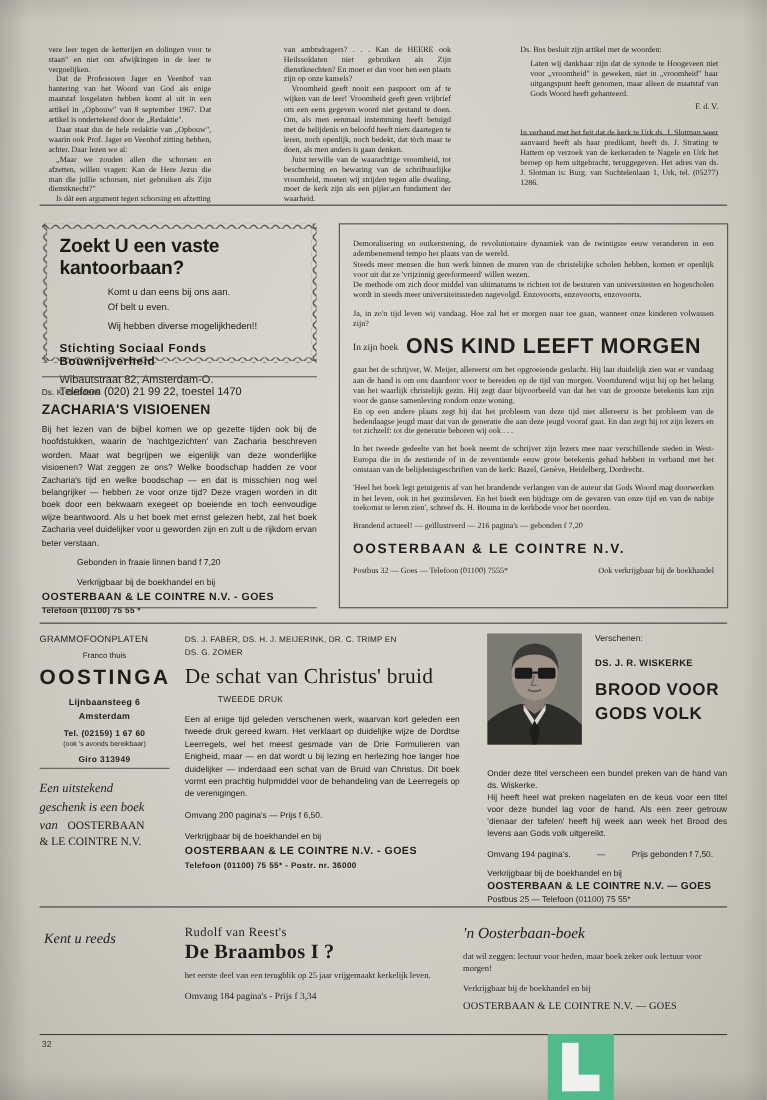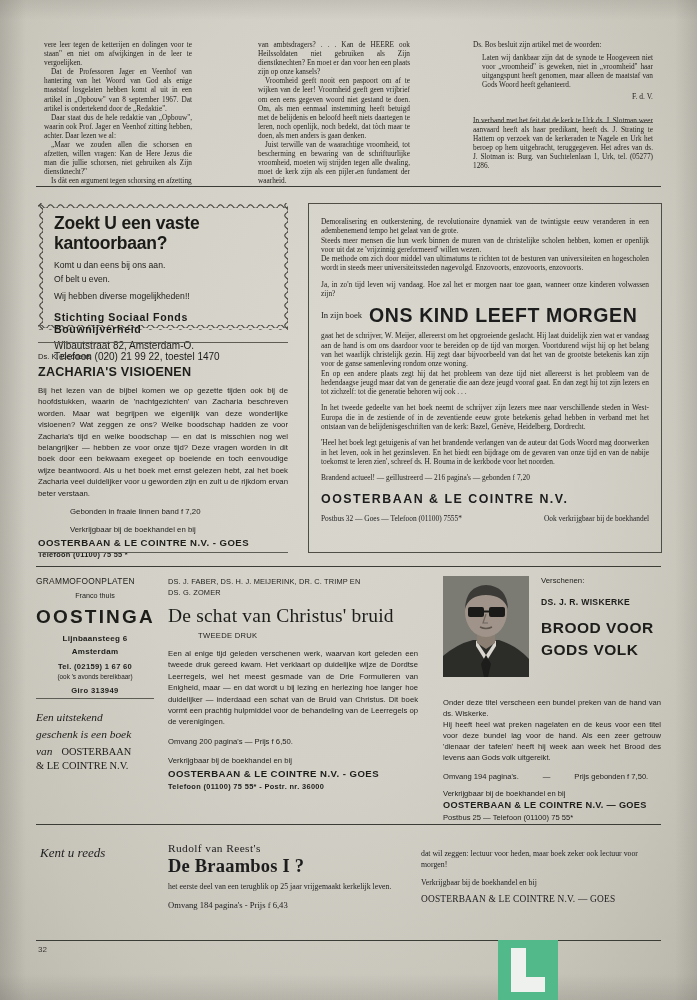--- a/index.html
+++ b/index.html
@@ -40,21 +40,21 @@
   .sig{text-align:right;margin-top:3px;font-size:7.5px;}
 
   .rule{position:absolute;background:#4a4a44;height:1px;}
   .rule.thin{height:1px;background:#5d5d56;}
   .rule.med{height:1.4px;background:#3c3c36;}
   .adA{
     font-family:"Liberation Sans", sans-serif;
     color:#1b1b18;
   }
   .adA .h1{font-size:17.5px;font-weight:bold;letter-spacing:-.2px;line-height:20px;}
-  .adA .l{font-size:8.6px;line-height:13.6px;}
+  .adA .l{font-size:8.6px;line-height:13.6px;margin-left:44px;}
   .adA .b{font-size:10.6px;font-weight:bold;letter-spacing:.6px;}
   .adA .c{font-size:10px;line-height:11.5px;}
 
   
   .zb{font-family:"Liberation Sans", sans-serif;color:#1d1d1a;}
   .zb .by{font-size:7.6px;}
   .zb .tt{font-size:12.6px;font-weight:bold;letter-spacing:.2px;margin-top:4px;}
   .zb .bd{font-size:7.8px;line-height:11.4px;text-align:justify;margin-top:6px;}
   .zb .ln{font-size:7.8px;line-height:11.4px;margin-top:7px;margin-left:32px;}
   .zb .pub{font-size:9.6px;font-weight:bold;letter-spacing:.45px;margin-top:1px;}
@@ -225,21 +225,21 @@
     <div class="ln">Verkrijgbaar bij de boekhandel en bij</div>
     <div class="pub">OOSTERBAAN &amp; LE COINTRE N.V. - GOES</div>
     <div class="tel">Telefoon (01100) 75 55 *</div>
   </div>
 
   <div class="rule thin" style="left:38px;top:552px;width:250px;"></div>
 
   <div class="boxad" style="left:308px;top:203px;width:352px;height:348px;">
     <div style="padding:13px 12px 0 12px;">
       <div class="bd">
-        <p>Demoralisering en outkerstening, de revolutionaire dynamiek van de twintigste eeuw veranderen in een adembenemend tempo het gelaat van de grote.</p>
+        <p>Demoralisering en outkerstening, de revolutionaire dynamiek van de twintigste eeuw veranderen in een adembenemend tempo het plaats van de wereld.</p>
         <p>Steeds meer mensen die hun werk binnen de muren van de christelijke scholen hebben, komen er openlijk voor uit dat ze 'vrijzinnig gereformeerd' willen wezen.</p>
         <p>De methode om zich door middel van ultimatums te richten tot de besturen van universiteiten en hogescholen wordt in steeds meer universiteitssteden nagevolgd. Enzovoorts, enzovoorts, enzovoorts.</p>
         <div class="gap"></div>
         <p>Ja, in zo'n tijd leven wij vandaag. Hoe zal het er morgen naar toe gaan, wanneer onze kinderen volwassen zijn?</p>
       </div>
       <div class="title-row">
         <span class="title-pre">In zijn boek</span>
         <span class="title-main">ONS KIND LEEFT MORGEN</span>
       </div>
       <div class="bd">
@@ -344,24 +344,25 @@
   </div>
 
   <div class="rule med" style="left:36px;top:824px;width:625px;"></div>
 
   <div class="blk kent" style="left:40px;top:845px;width:120px;">Kent u reeds</div>
 
   <div class="blk bb" style="left:168px;top:842px;width:245px;">
     <div class="aut">Rudolf van Reest's</div>
     <div class="tt">De Braambos I ?</div>
     <div class="sub">het eerste deel van een terugblik op 25 jaar vrijgemaakt kerkelijk leven.</div>
-    <div class="om">Omvang 184 pagina's - Prijs f 6,43</div>
+    <div class="om">Omvang 184 pagina's - Prijs f 3,34</div>
   </div>
 
   <div class="blk ob" style="left:421px;top:842px;width:240px;">
+    <div class="tt">'n Oosterbaan-boek</div>
     <div class="bd">dat wil zeggen: lectuur voor heden, maar boek zeker ook lectuur voor morgen!</div>
     <div class="ln">Verkrijgbaar bij de boekhandel en bij</div>
     <div class="pub">OOSTERBAAN &amp; LE COINTRE N.V. — GOES</div>
   </div>
 
   <div class="rule med" style="left:36px;top:940px;width:625px;"></div>
   <div class="blk pageno" style="left:38px;top:945px;">32</div>
 
   <div class="corner-logo">
     <div class="L"></div>

